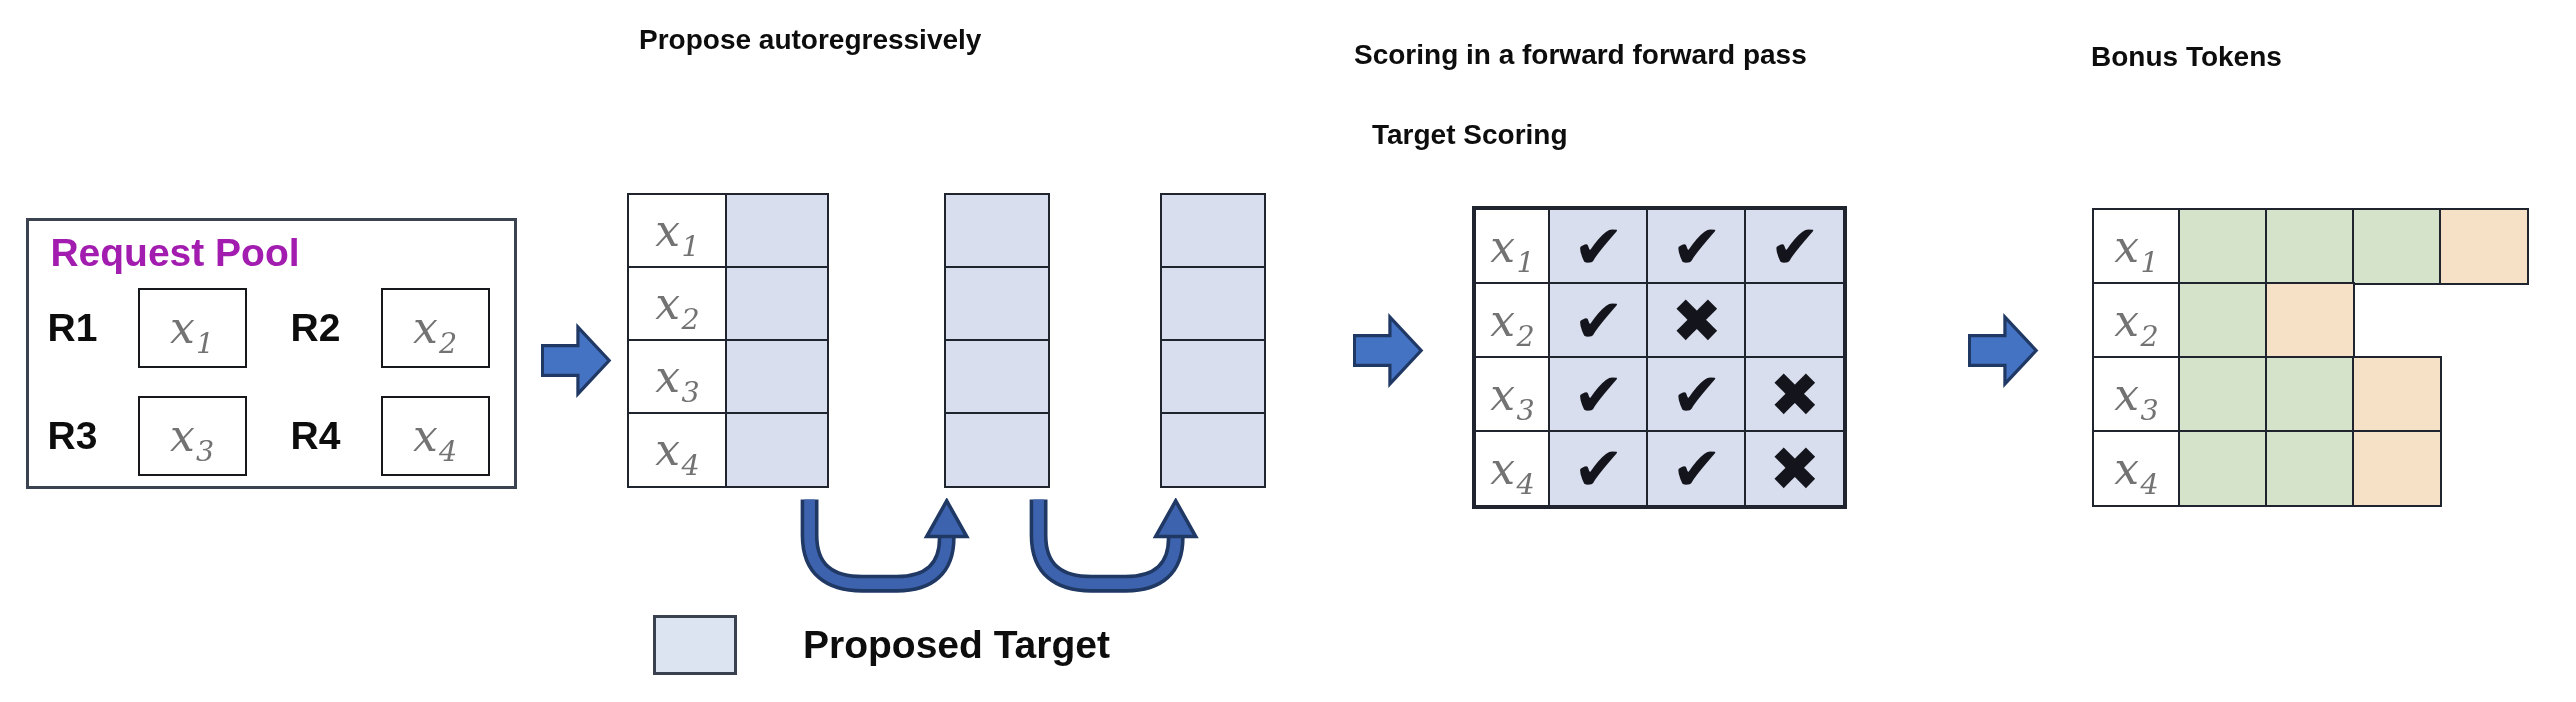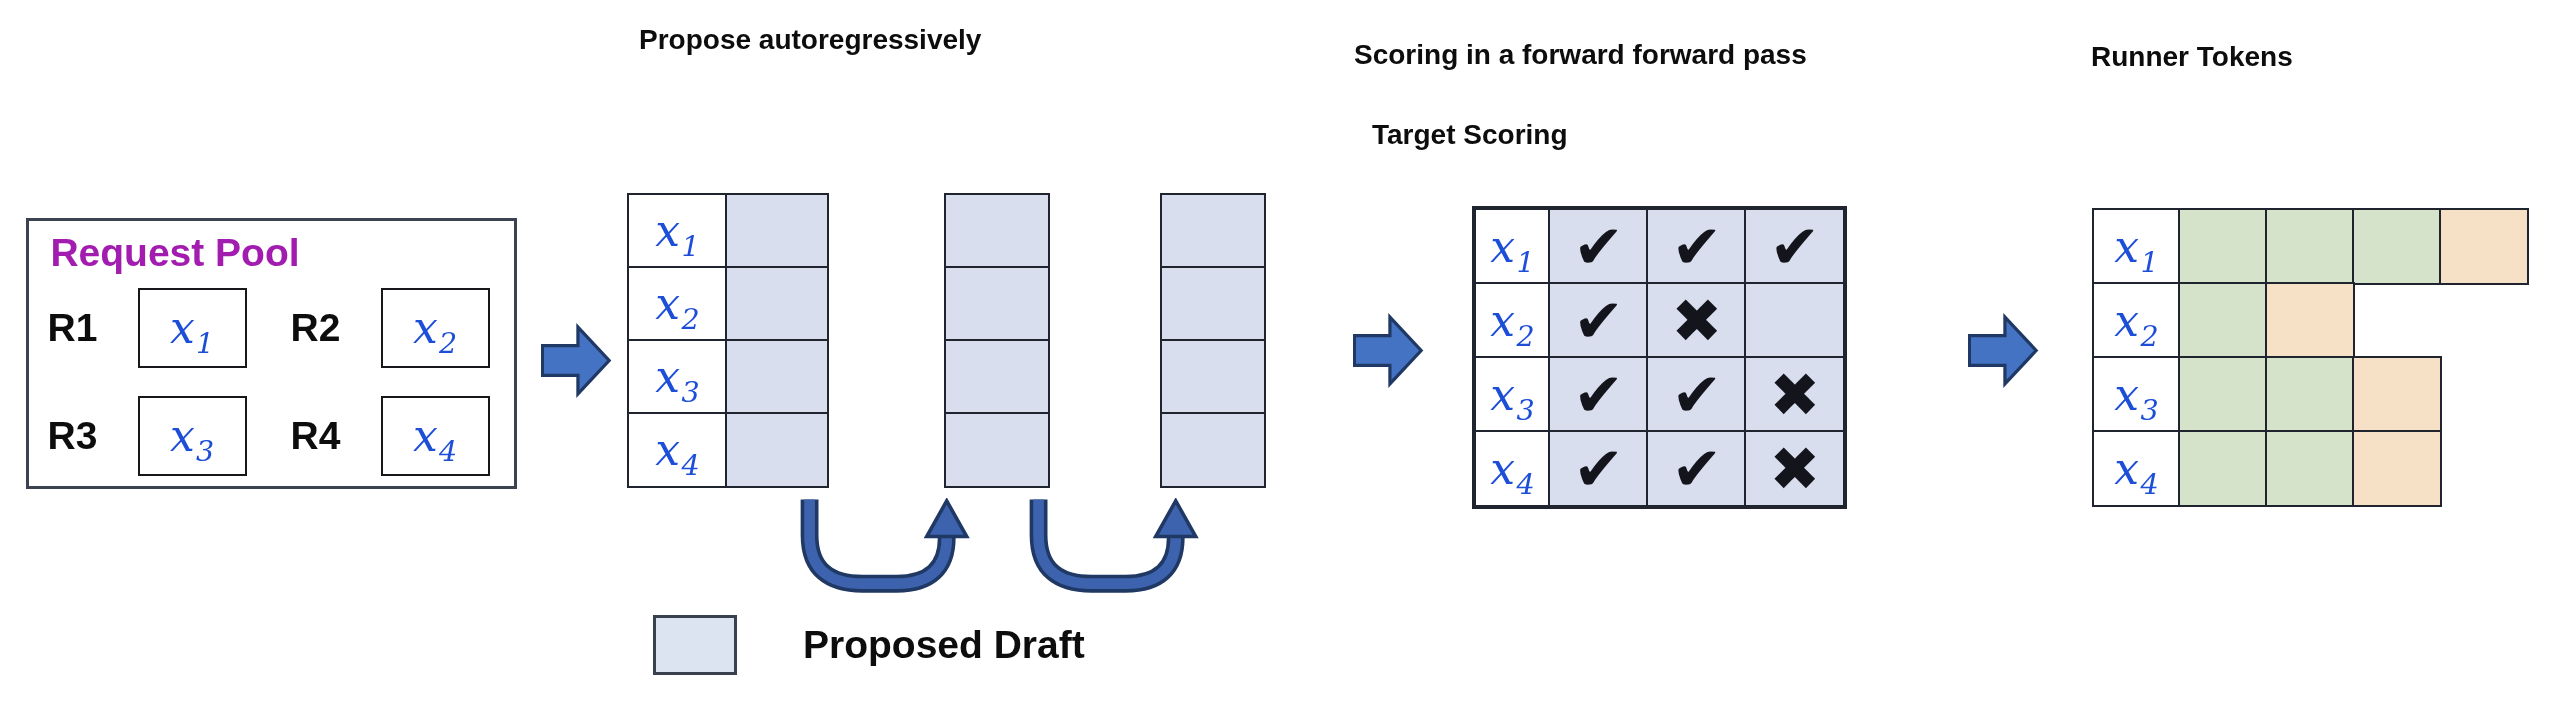--- a/index.html
+++ b/index.html
@@ -31,21 +31,21 @@
   .rp-title{position:absolute;left:21.4px;top:10px;font-size:39px;font-weight:600;color:#a21caf;}
   .rp-rows{position:absolute;left:18.6px;top:66px;right:10px;bottom:10px;
     display:flex;flex-direction:column;justify-content:space-between;}
   .rp-row{display:flex;align-items:center;height:81px;}
   .rp-id{width:90px;font-size:39px;font-weight:600;color:#0d0d0d;flex:0 0 auto;}
   .rp-id + .rp-box{margin-right:44px;}
   .rp-box{flex:0 0 auto;width:109px;height:80px;border:2.9px solid #17181c;background:#fff;
     box-sizing:border-box;display:flex;align-items:center;justify-content:center;}
 
   
-  .tok{font-family:"DejaVu Serif", serif;font-style:italic;font-size:44px;line-height:1;color:#1d4ed8;}
+  .tok{font-family:"DejaVu Serif", serif;font-style:italic;font-size:44px;line-height:1;color:#737373;}
   .tok sub{font-size:28.6px;line-height:0;vertical-align:-0.35em;margin-left:1.4px;}
 
   
   .grid{position:absolute;}
   .grid-row{display:flex;}
   .grid-row + .grid-row{margin-top:-2.9px;}
   .cell{
     box-sizing:border-box;border:2.9px solid #20242e;background:#ffffff;
     display:flex;align-items:center;justify-content:center;flex:0 0 auto;
   }
@@ -86,21 +86,21 @@
   .li-1{left:653px;} .li-2{left:1227px;} .li-3{left:1748px;}
 </style>
 </head>
 <body>
 
 <div class="canvas">
 
   <div class="sec-title t-propose">Propose autoregressively</div>
   <div class="sec-title t-scoring">Scoring in a forward forward pass</div>
   <div class="sec-title t-target">Target Scoring</div>
-  <div class="sec-title t-accept">Runner Tokens</div>
+  <div class="sec-title t-accept">Bonus Tokens</div>
 
   <div class="request-pool">
     <div class="rp-title">Request Pool</div>
     <div class="rp-rows" id="rp-rows">
         <div class="rp-row">
           <div class="rp-id">R1</div>
           <div class="rp-box">
             <span class="tok"><i>x</i><sub>1</sub></span>
           </div>
           <div class="rp-id">R2</div>
@@ -287,18 +287,18 @@
         </div>
         <div class="cell tok-cell" style="background: rgb(214, 227, 203);"></div>
         <div class="cell tok-cell" style="background: rgb(214, 227, 203);"></div>
         <div class="cell tok-cell" style="background: rgb(246, 224, 198);"></div>
       </div>
     </div>
 
   <div class="legend" id="legend">
       <div class="legend-item li-1">
         <span class="swatch" style="background: rgb(220, 228, 242);"></span>
-        <span class="legend-label">Proposed Draft</span>
+        <span class="legend-label">Proposed Target</span>
       </div>
     </div>
 
 </div>
 
 
 </body></html>

